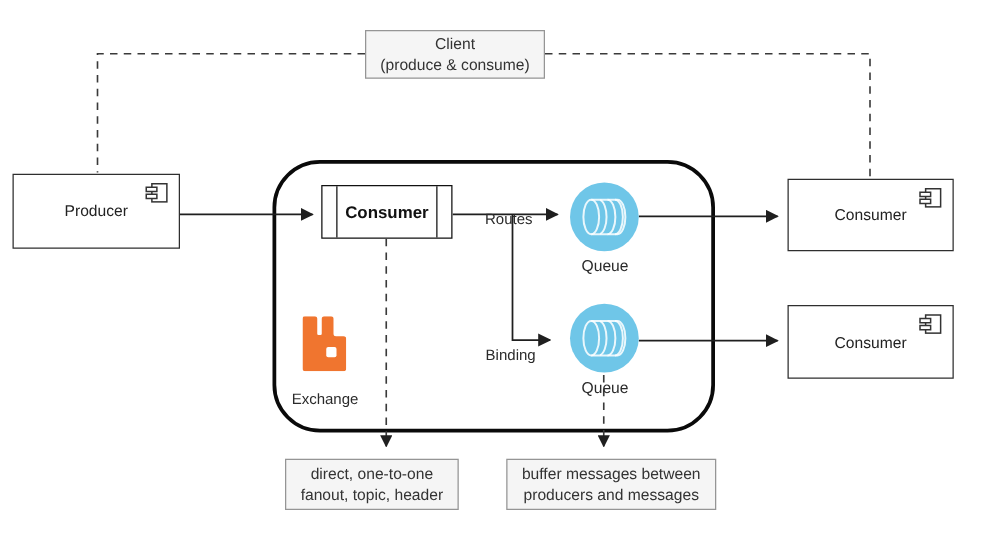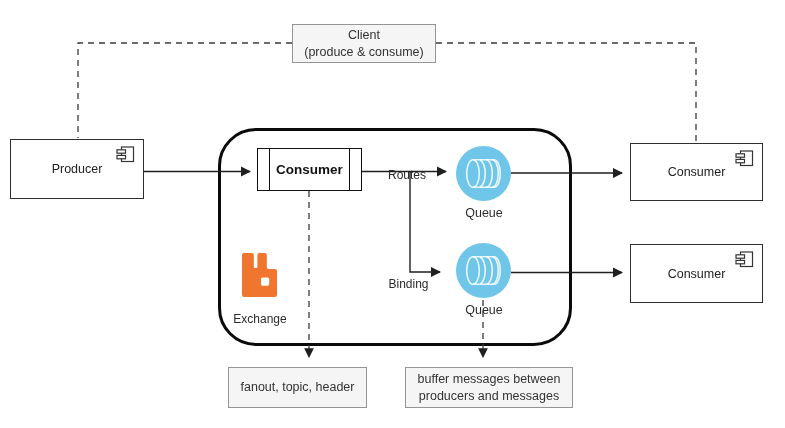--- a/index.html
+++ b/index.html
@@ -141,20 +141,21 @@
       <svg width="19" height="17" viewBox="0 0 19 17">
         <rect x="5.5" y="1" width="12" height="14.5" fill="#fff" stroke="#333" stroke-width="1.2"></rect>
         <rect x="1" y="3.8" width="8.5" height="3.4" fill="#fff" stroke="#333" stroke-width="1.2"></rect>
         <rect x="1" y="9.4" width="8.5" height="3.4" fill="#fff" stroke="#333" stroke-width="1.2"></rect>
       </svg>
     </span>
     <span>Consumer</span>
   </div>
 
   <div class="node gray" style="left:228px;top:367px;width:139px;height:41px;">
+    <div>direct, one-to-one</div>
     <div>fanout, topic, header</div>
   </div>
 
   <div class="node gray" style="left:405px;top:367px;width:168px;height:41px;">
     <div>buffer messages between</div>
     <div>producers and messages</div>
   </div>
 
 </div>
 

